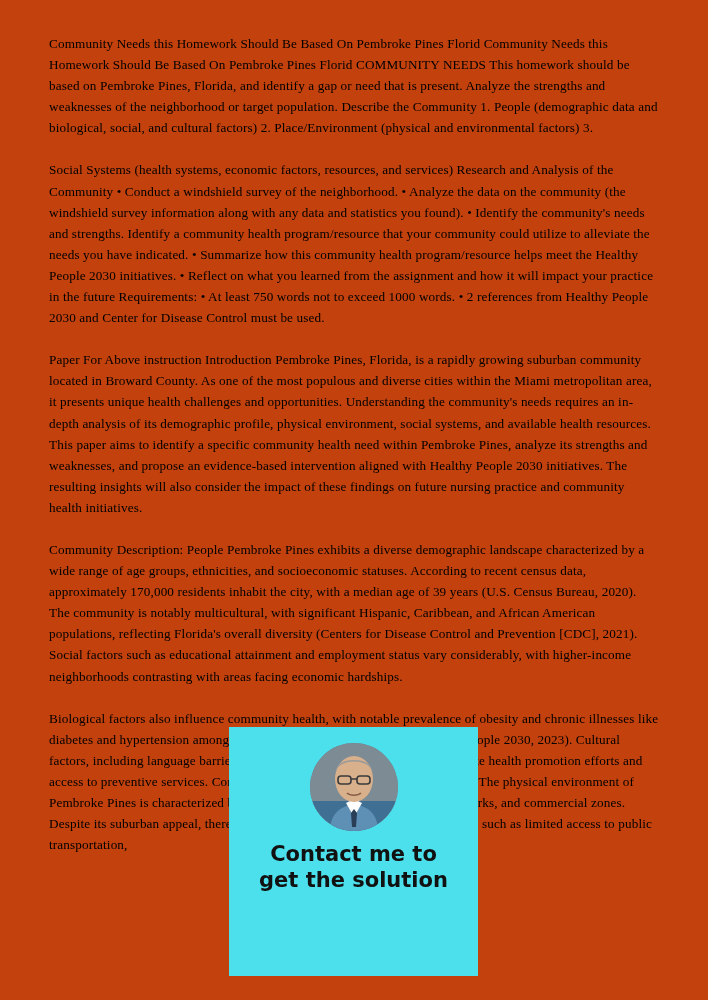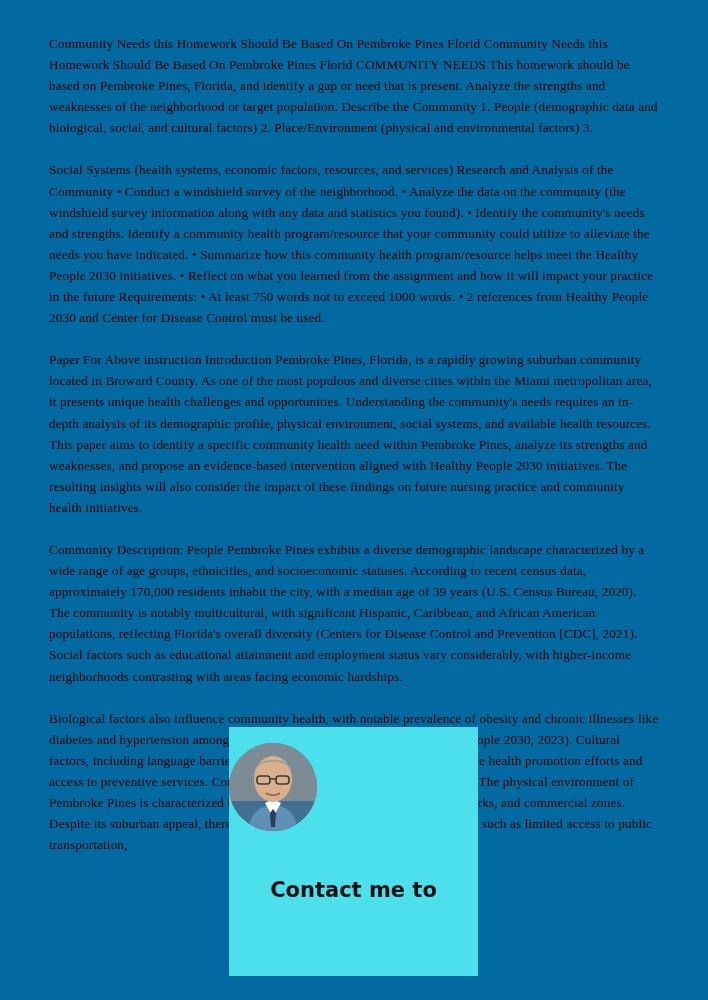--- a/index.html
+++ b/index.html
@@ -13,21 +13,21 @@
     position: relative;
     font-family: "Liberation Serif", serif;
     color: #000000;
     overflow: hidden;
   }
   .page {
     position: absolute;
     left: 0; top: 0;
     width: 708px;
     height: 1000px;
-    background: #0369a1;
+    background: #c2410c;
   }
   .doc-body {
     position: absolute;
     left: 49px;
     top: 33px;
     width: 610px;
   }
   .para {
     font-size: 13.2px;
     line-height: 21.1px;
@@ -41,24 +41,23 @@
   
   .overlay-card {
     position: absolute;
     left: 229px;
     top: 727px;
     width: 249px;
     height: 249px;
     background: #4ce0ec;
     display: flex;
     flex-direction: column;
-    align-items: flex-start;
+    align-items: center;
     justify-content: flex-start;
     overflow: hidden;
-    gap: 36px;
   }
   .avatar {
     width: 88px;
     height: 88px;
     border-radius: 50%;
     margin-top: 16px;
     overflow: hidden;
     background: #6c7a86;
     position: relative;
     flex: none;
@@ -108,16 +107,17 @@
         <ellipse cx="44" cy="36" rx="19" ry="23" fill="#d8b08c"></ellipse>
         <path d="M25 32 C25 14 63 14 63 32 C63 24 58 17 44 17 C30 17 25 24 25 32 Z" fill="#9a9a9a"></path>
         <rect x="28" y="33" width="13" height="8" rx="3" fill="none" stroke="#3a3a3a" stroke-width="1.6"></rect>
         <rect x="47" y="33" width="13" height="8" rx="3" fill="none" stroke="#3a3a3a" stroke-width="1.6"></rect>
         <line x1="41" y1="36" x2="47" y2="36" stroke="#3a3a3a" stroke-width="1.6"></line>
         <path d="M37 50 C40 53 48 53 51 50" fill="none" stroke="#8a5f46" stroke-width="1.6"></path>
       </svg>
     </div>
     <div class="overlay-headline">
       <div>Contact me to</div>
+      <div>get the solution</div>
     </div>
   </div>
 
 </div>
 
 </body></html>

